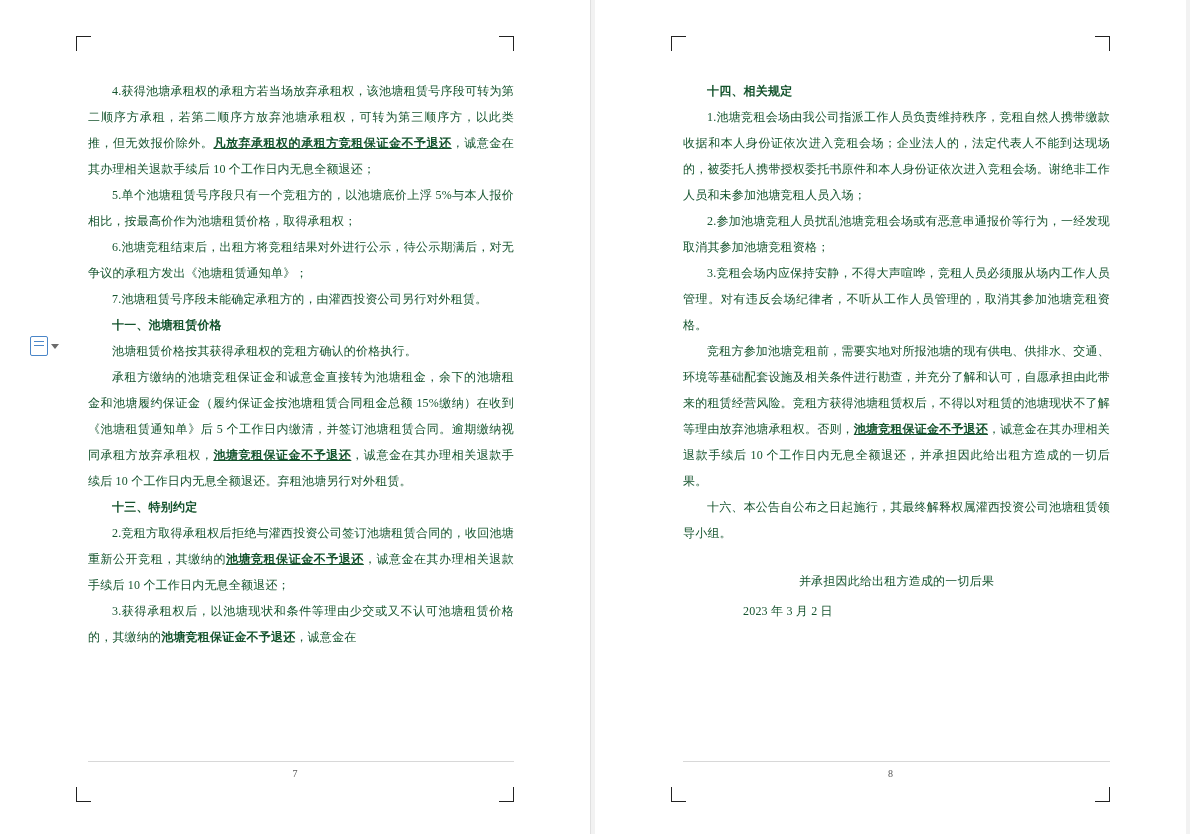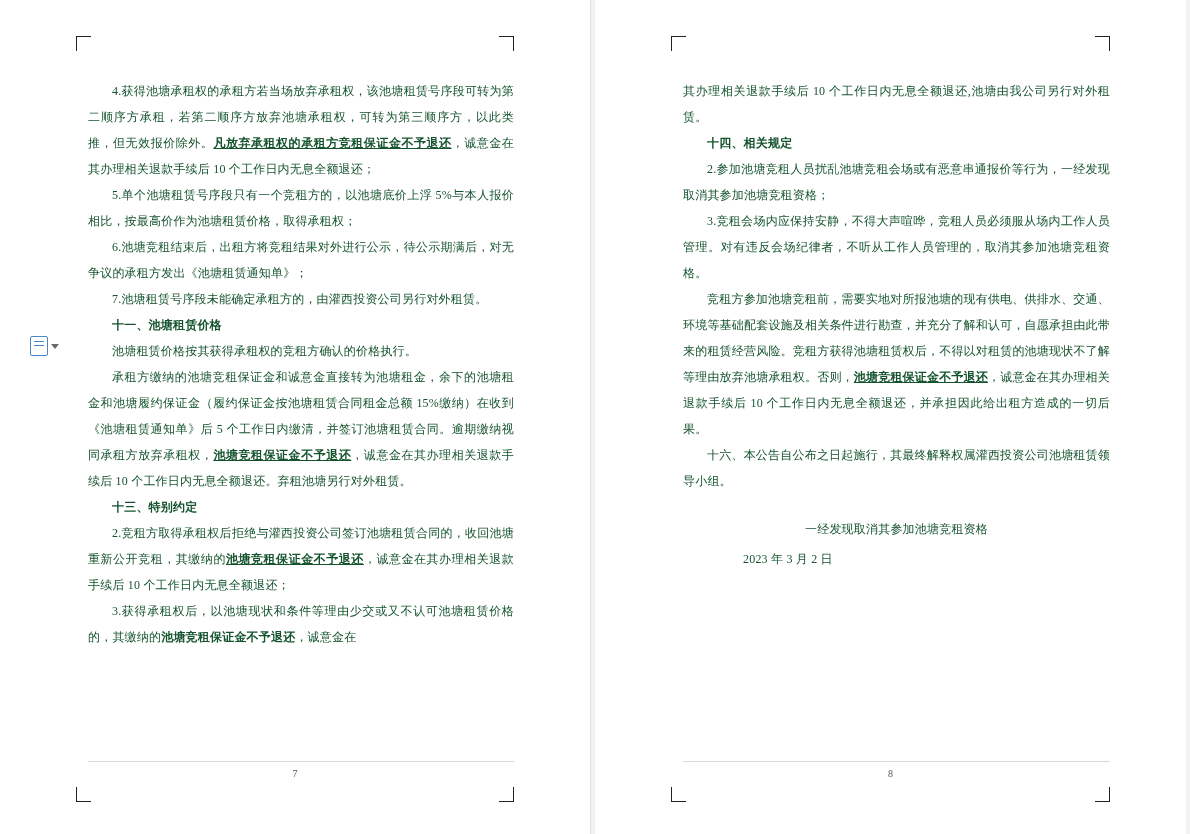--- a/index.html
+++ b/index.html
@@ -173,27 +173,27 @@
   </div>
 
   <div class="page page-right">
     <div class="page-inner">
       <div class="mark tl mark-tl"></div>
       <div class="mark tr mark-tr"></div>
       <div class="mark bl mark-bl"></div>
       <div class="mark br mark-br"></div>
 
       <div class="content" id="content-page-1">
-          <p class="noindent">其办理相关退款手续后 10 个工作日内无息全额退还,池塘由我公司另行对外租赁。</p>
           <p class="heading">十四、相关规定</p>
+          <p>1.池塘竞租会场由我公司指派工作人员负责维持秩序，竞租自然人携带缴款收据和本人身份证依次进入竞租会场；企业法人的，法定代表人不能到达现场的，被委托人携带授权委托书原件和本人身份证依次进入竞租会场。谢绝非工作人员和未参加池塘竞租人员入场；</p>
           <p>2.参加池塘竞租人员扰乱池塘竞租会场或有恶意串通报价等行为，一经发现取消其参加池塘竞租资格；</p>
           <p>3.竞租会场内应保持安静，不得大声喧哗，竞租人员必须服从场内工作人员管理。对有违反会场纪律者，不听从工作人员管理的，取消其参加池塘竞租资格。</p>
           <p>竞租方参加池塘竞租前，需要实地对所报池塘的现有供电、供排水、交通、环境等基础配套设施及相关条件进行勘查，并充分了解和认可，自愿承担由此带来的租赁经营风险。竞租方获得池塘租赁权后，不得以对租赁的池塘现状不了解等理由放弃池塘承租权。否则，<span class="bu">池塘竞租保证金不予退还</span>，诚意金在其办理相关退款手续后 10 个工作日内无息全额退还，并承担因此给出租方造成的一切后果。</p>
           <p>十六、本公告自公布之日起施行，其最终解释权属灌西投资公司池塘租赁领导小组。</p>
-          <p class="sign">一经发现取消其参加池塘竞租资格</p>
+          <p class="sign">并承担因此给出租方造成的一切后果</p>
           <p class="date">2023 年 3 月 2 日</p>
         </div>
 
       <div class="footer-rule"></div>
       <div class="page-number">8</div>
     </div>
   </div>
 
 </div>
 

